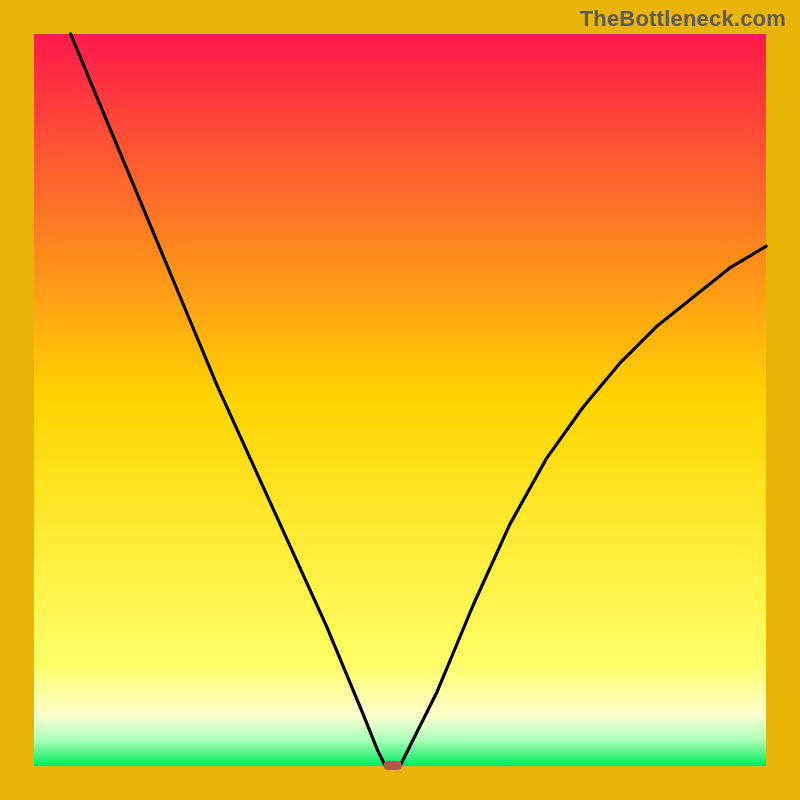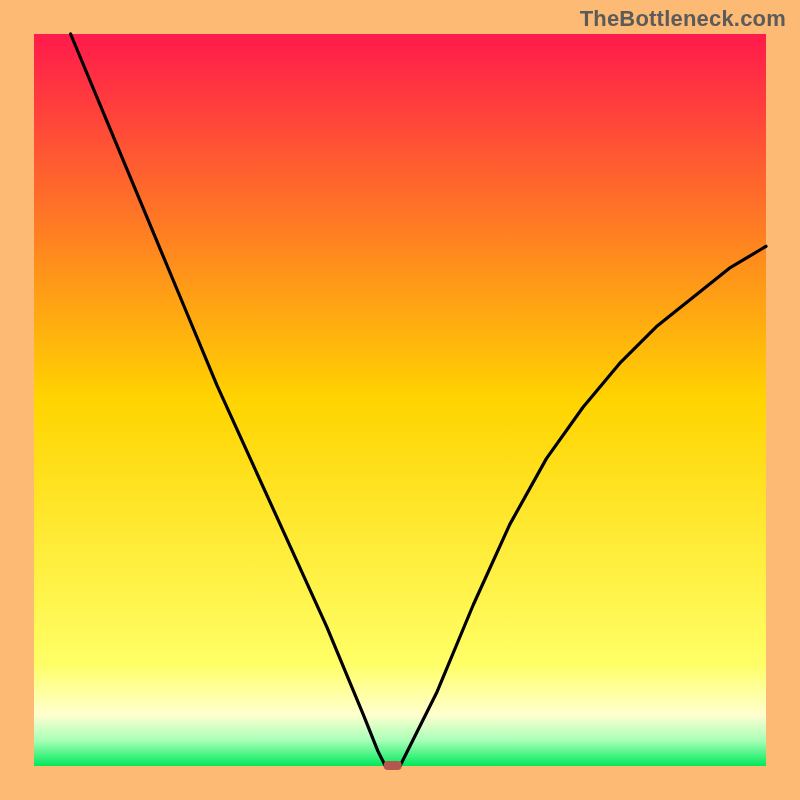--- a/index.html
+++ b/index.html
@@ -9,21 +9,21 @@
     height: 800px;
     background: #000;
     overflow: hidden;
   }
   .frame {
     position: absolute;
     left: 0;
     top: 0;
     width: 800px;
     height: 800px;
-    background: #fdba74;
+    background: #eab308;
   }
   .watermark {
     position: absolute;
     top: 6px;
     right: 14px;
     font-family: Arial, Helvetica, sans-serif;
     font-size: 22px;
     color: #5b5b5b;
     font-weight: 600;
     letter-spacing: 0.2px;

